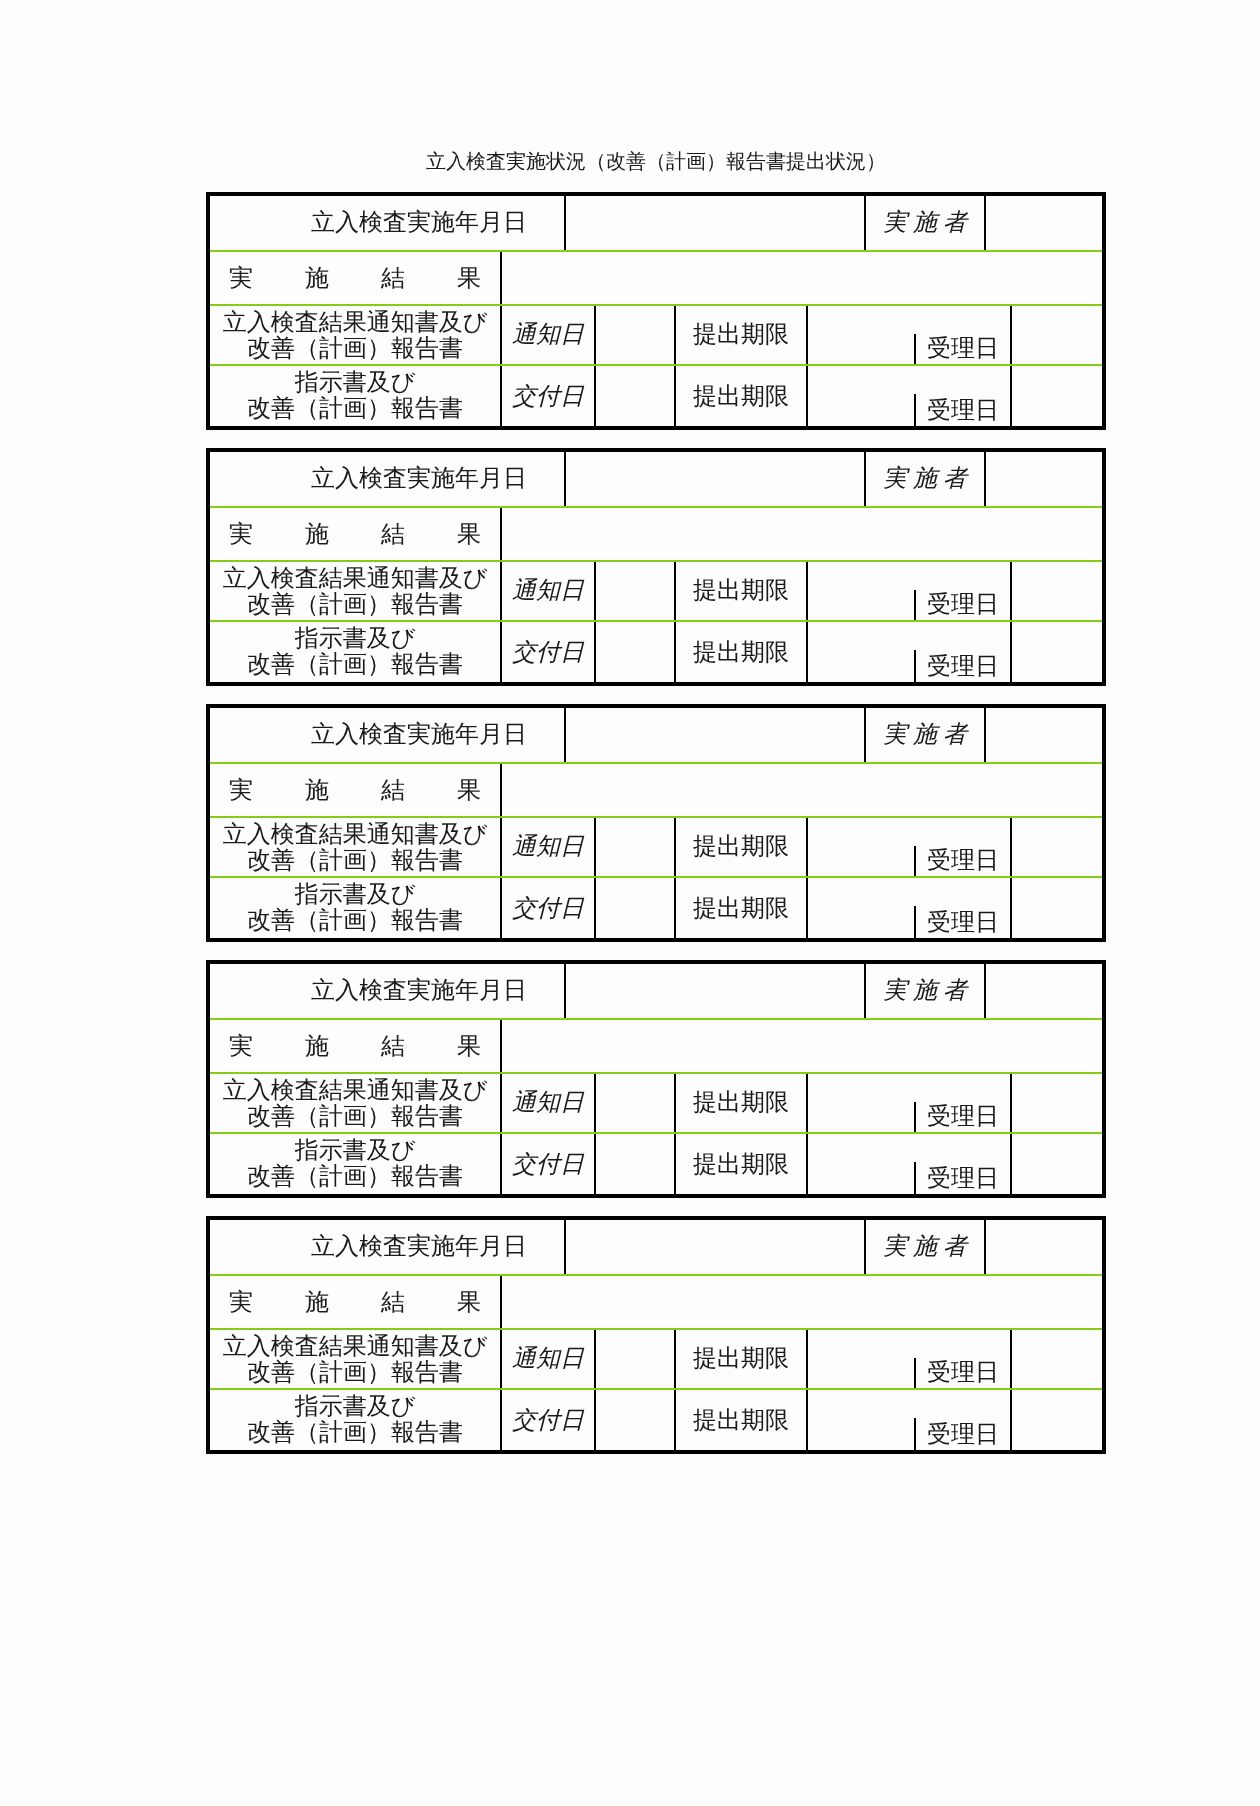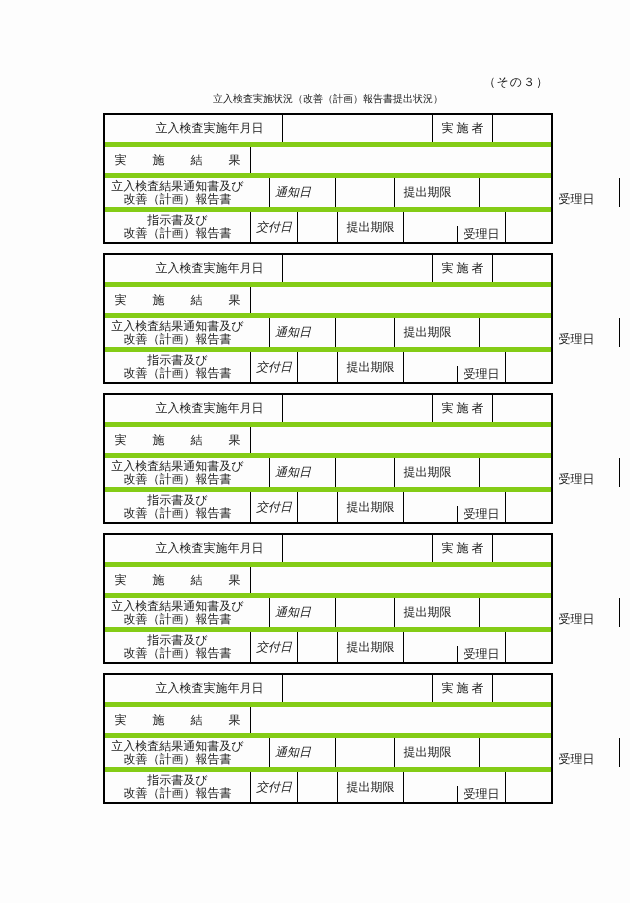--- a/index.html
+++ b/index.html
@@ -42,25 +42,25 @@
     width: 450px;
     border: 2px solid #000;
     margin-bottom: 9px;
     background: #fdfdfd;
   }
   .row {
     display: flex;
     align-items: stretch;
   }
   .row + .row {
-    border-top: 5px solid #84cc16;
+    border-top: 1px solid #84cc16;
   }
   .r1 { height: 27px; margin-left: 32px; }
   .r2 { height: 26px; }
-  .r3 { height: 29px; gap: 19px; }
+  .r3 { height: 29px; }
   .r4 { height: 30px; justify-content: center; }
   .cell {
     box-sizing: border-box;
     display: flex;
     align-items: center;
     justify-content: center;
     font-size: 12px;
     line-height: 13px;
     overflow: hidden;
   }
@@ -71,35 +71,34 @@
     white-space: pre-line;
     text-align: center;
   }
   .spread {
     letter-spacing: 7px;
     padding-left: 7px; 
   }
   
   .w-label     { flex: 0 0 145px; }
   .w-dateblank { flex: 0 0 150px; }
-  .w-inspector { flex: 0 0 60px;  }
+  .w-inspector { flex: 0 0 60px; font-style: italic;  }
   .w-small     { flex: 0 0 47px; font-style: italic;  }
   .w-blank40   { flex: 0 0 40px;  }
   .w-deadline  { flex: 0 0 66px;  }
   .w-blank54   { flex: 0 0 54px;  }
   .w-receipt   { flex: 0 0 48px; margin-top: 14px;  }
   .w-rest      { flex: 1 1 auto;  }
 </style>
 </head>
 <body>
 
 <div class="sheet">
   <div class="content">
 
-    <div class="corner-note">（その３）</div>
 
     <div class="form-title">立入検査実施状況（改善（計画）報告書提出状況）</div>
 
     <div>
   <div class="rtable">
 
     <div class="row r1">
       <div class="cell w-label">立入検査実施年月日</div>
       <div class="cell w-dateblank"></div>
       <div class="cell w-inspector">実 施 者</div>

